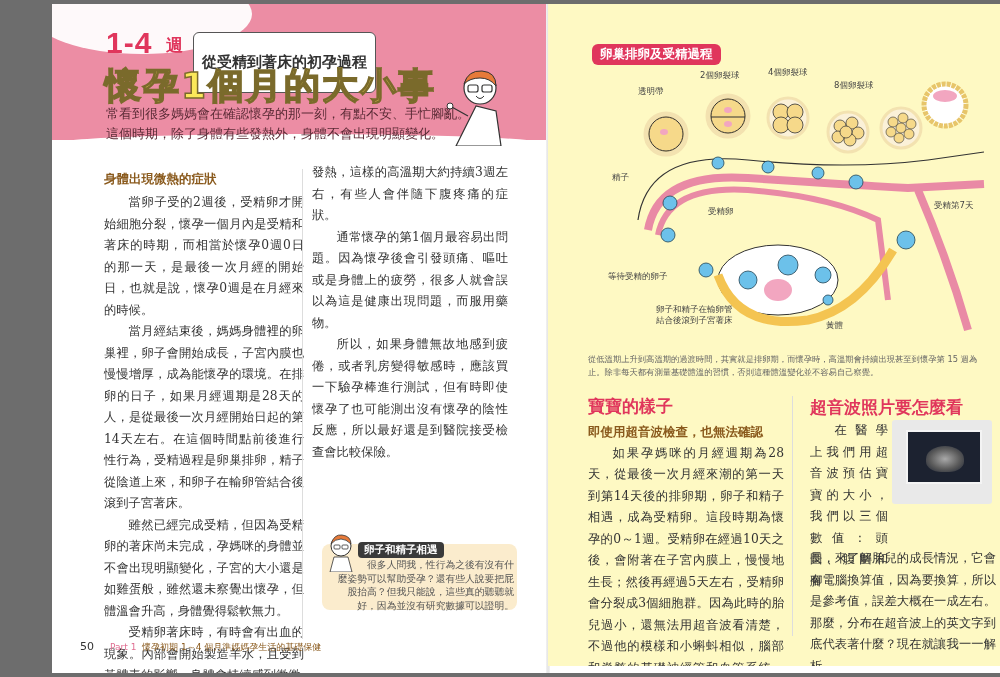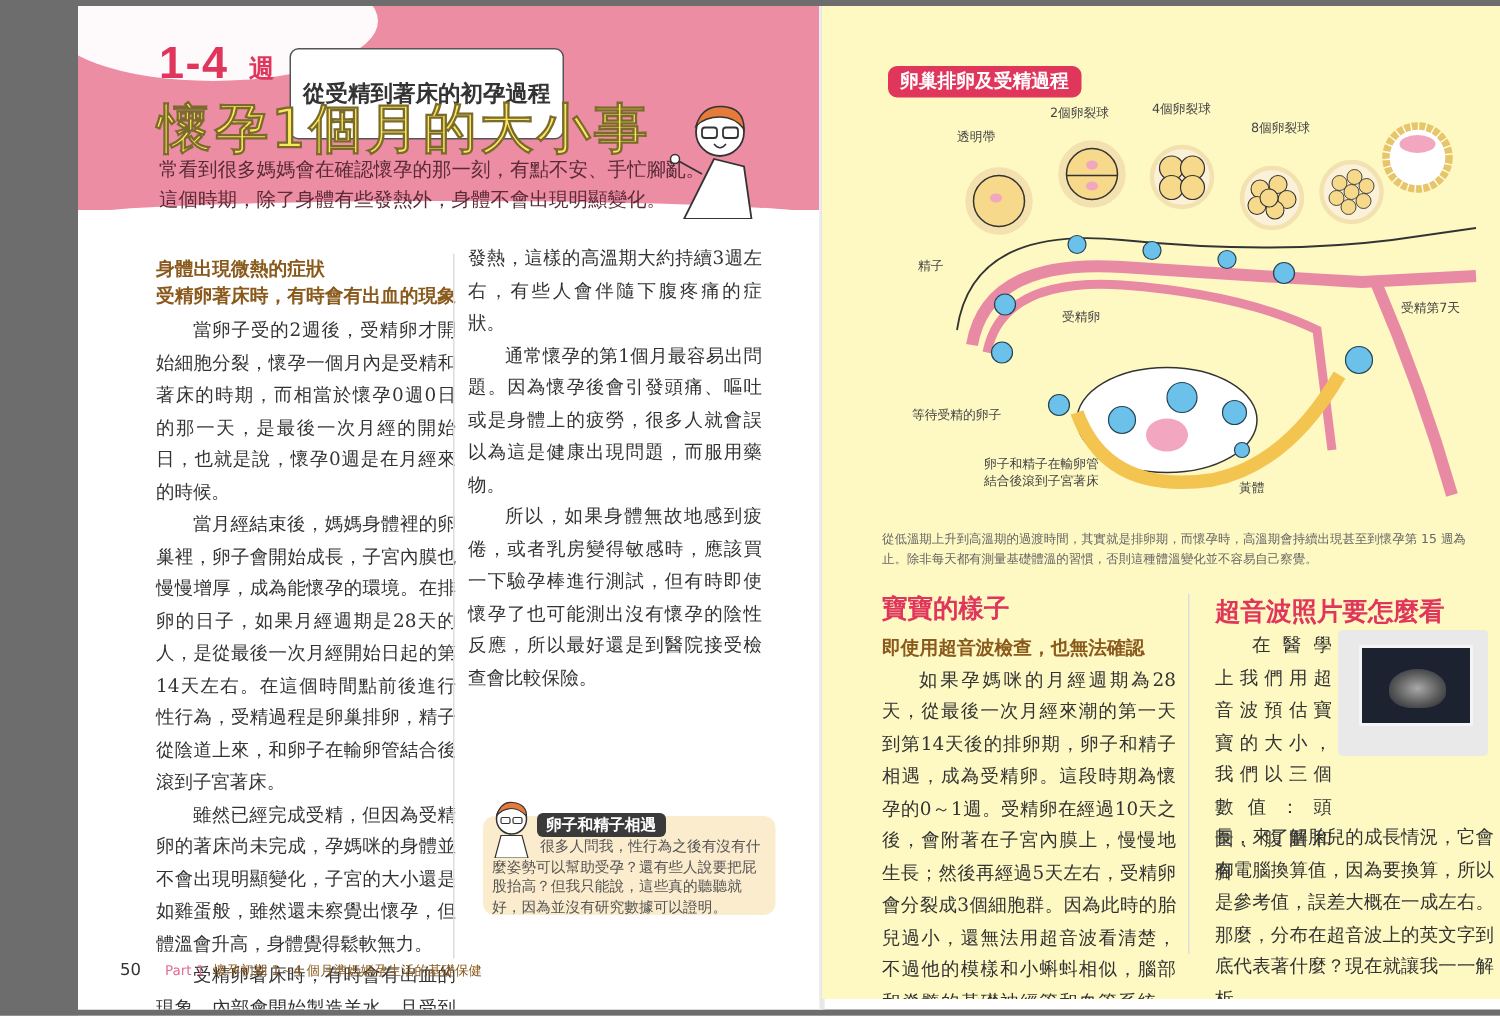--- a/index.html
+++ b/index.html
@@ -15,38 +15,38 @@
   .frame-b { position:absolute; left:0; bottom:0; width:1000px; height:4px; background:#6d6d6d; }
   .frame-r { position:absolute; right:0; top:0; width:4px; height:677px; background:#6d6d6d; }
 
   
   .banner { position: absolute; left: 0; top: 0; width: 496px; height: 136px; background: #ec8da4; }
   .banner-white { position: absolute; left: -20px; top: -30px; width: 220px; height: 80px; background: #fff; border-radius: 50%; opacity: .95; }
   .banner-bottom { position: absolute; left: 0; top: 130px; width: 496px; height: 10px; background: #fff; border-radius: 50% 50% 0 0 / 100% 100% 0 0; }
   .week-num { position: absolute; left: 54px; top: 22px; font-family: "Liberation Sans", sans-serif; font-weight: bold; font-size: 30px; color: #e0365c; letter-spacing: 1px; }
   .week-unit { position: absolute; left: 114px; top: 30px; font-size: 17px; font-weight: bold; color: #e0365c; }
   .subtitle-tag { position: absolute; left: 141px; top: 28px; padding: 20px 8px; background: #fff; border: 1px solid #555; border-radius: 6px; font-size: 15px; font-weight: bold; color: #333; }
-  .main-title { position: absolute; left: 53px; top: 58px; font-size: 36px; font-weight: normal; color: #fbe85a; -webkit-text-stroke: 1.5px #7a6a2b; letter-spacing: 2px; }
+  .main-title { position: absolute; left: 53px; top: 58px; font-size: 36px; font-weight: bold; color: #fbe85a; -webkit-text-stroke: 1.5px #7a6a2b; letter-spacing: 2px; }
   .intro { position: absolute; left: 54px; top: 100px; font-size: 13px; line-height: 20px; color: #5a2a35; }
   .doctor { position: absolute; left: 394px; top: 62px; width: 60px; height: 80px; }
 
   
   .col { position: absolute; font-family: "DejaVu Serif", serif; font-size: 12.3px; line-height: 21.5px; color: #333; text-align: justify; }
   .col p { text-indent: 2em; }
   .section-title { font-family: "DejaVu Sans", sans-serif; font-size: 17px; font-weight: bold; color: #e0365c; }
   .section-sub { font-family: "DejaVu Sans", sans-serif; font-size: 12.5px; font-weight: bold; color: #8a5a1d; line-height: 18px; }
   .col-divider { position: absolute; width: 1px; background: #ddd; }
 
   .bullets { position: absolute; left: 256px; top: 404px; width: 200px; border-top: 1px dashed #f0a0b4; border-bottom: 1px dashed #f0a0b4; padding: 6px 0 6px 0; font-size: 10px; line-height: 16px; color: #444; }
   .bullets li { list-style: none; position: relative; padding-left: 9px; }
   .bullets li::before { content: "•"; color: #e0365c; position: absolute; left: 0; top: 0; }
 
   .tip-box { position: absolute; left: 270px; top: 540px; width: 195px; height: 66px; background: #fbeccd; border-radius: 8px; }
   .tip-tag { position: absolute; left: 306px; top: 538px; padding: 1px 6px; background: #3a3a3a; color: #fff; font-size: 10.5px; font-weight: bold; border-radius: 4px; }
-  .tip-text { position: absolute; left: 276px; top: 554px; width: 186px; font-size: 9.8px; line-height: 13.5px; color: #555; text-indent: 32px; }
+  .tip-text { position: absolute; left: 276px; top: 554px; width: 186px; font-size: 9.8px; line-height: 13.5px; color: #555; text-indent: 32px; text-align: right; }
   .tip-doc { position: absolute; left: 272px; top: 528px; width: 34px; height: 40px; }
 
   .footer-left { position: absolute; left: 28px; top: 636px; font-size: 11px; color: #333; }
   .footer-part { position: absolute; left: 58px; top: 637px; font-size: 9px; color: #e06f92; }
   .footer-part span { color: #8a5a1d; }
   .footer-right { position: absolute; left: 458px; top: 636px; font-size: 11px; color: #333; }
 
   
   .diagram-tag { position: absolute; left: 44px; top: 40px; padding: 2px 8px; background: #e0365c; color: #fff; font-size: 12.5px; font-weight: bold; border-radius: 6px; }
   .diagram { position: absolute; left: 40px; top: 56px; width: 400px; height: 300px; }
@@ -103,21 +103,20 @@
       <rect x="22" y="19" width="10" height="7" rx="2" fill="none" stroke="#333" stroke-width="1.2"></rect>
       <rect x="36" y="19" width="10" height="7" rx="2" fill="none" stroke="#333" stroke-width="1.2"></rect>
       <path d="M30 30 Q34 35 38 30" fill="none" stroke="#333" stroke-width="1"></path>
       <path d="M22 50 L4 40" stroke="#333" stroke-width="1.2"></path>
       <circle cx="4" cy="40" r="3" fill="#fff" stroke="#333"></circle>
     </svg>
 
     <div class="col" style="left:52px; top:160px; width:200px;">
       <div style="margin-top:6px; margin-bottom:4px;">
         <div class="section-sub">身體出現微熱的症狀</div>
-        <div class="section-sub">受精卵著床時，有時會有出血的現象</div>
       </div>
       <p>當卵子受的2週後，受精卵才開始細胞分裂，懷孕一個月內是受精和著床的時期，而相當於懷孕0週0日的那一天，是最後一次月經的開始日，也就是說，懷孕0週是在月經來的時候。</p>
       <p>當月經結束後，媽媽身體裡的卵巢裡，卵子會開始成長，子宮內膜也慢慢增厚，成為能懷孕的環境。在排卵的日子，如果月經週期是28天的人，是從最後一次月經開始日起的第14天左右。在這個時間點前後進行性行為，受精過程是卵巢排卵，精子從陰道上來，和卵子在輸卵管結合後滾到子宮著床。</p>
       <p>雖然已經完成受精，但因為受精卵的著床尚未完成，孕媽咪的身體並不會出現明顯變化，子宮的大小還是如雞蛋般，雖然還未察覺出懷孕，但體溫會升高，身體覺得鬆軟無力。</p>
       <p>受精卵著床時，有時會有出血的現象。內部會開始製造羊水，且受到黃體素的影響，身體會持續感到微微</p>
     </div>
     <div class="col-divider" style="left:250px; top:165px; height:470px;"></div>
 
     <div class="col" style="left:260px; top:158px; width:196px;">
       <p style="text-indent:0">發熱，這樣的高溫期大約持續3週左右，有些人會伴隨下腹疼痛的症狀。</p>

